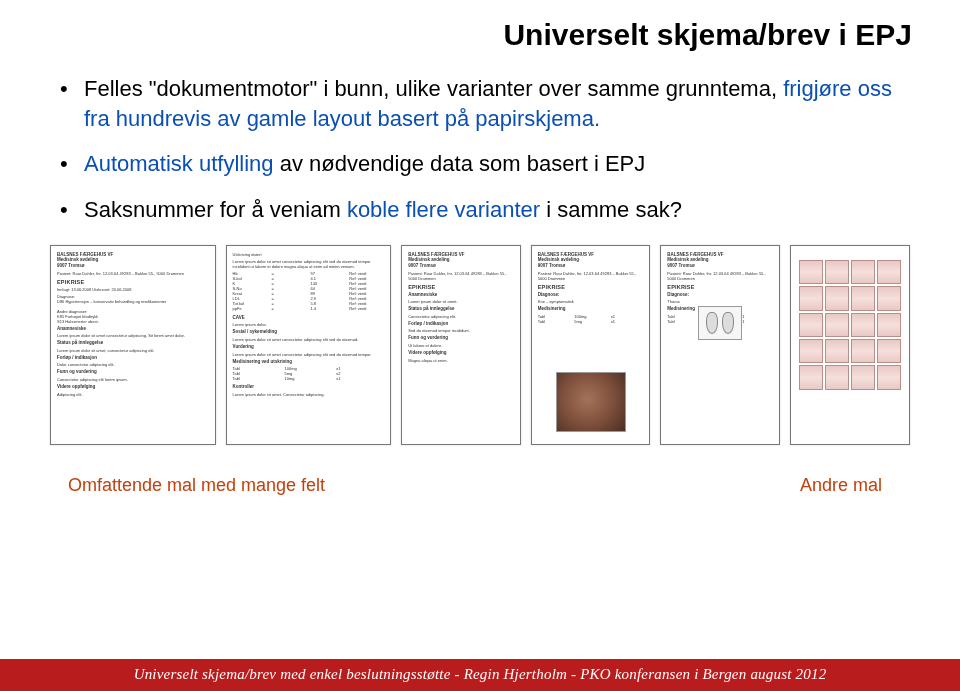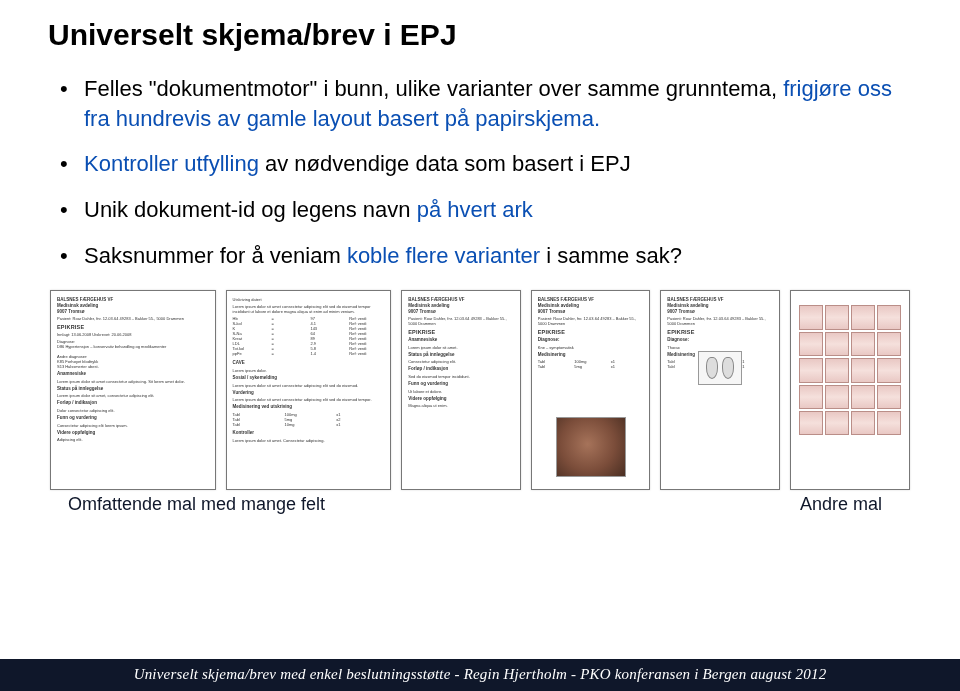--- a/index.html
+++ b/index.html
@@ -12,21 +12,21 @@
     overflow: hidden;
   }
   .slide {
     width: 100%; height: 100%;
     padding: 18px 48px 0 48px;
     position: relative;
   }
   .title {
     font-size: 30px;
     font-weight: bold;
-    text-align: left;
+    text-align: right;
     margin-bottom: 22px;
     color: #000;
   }
   .bullets {
     list-style: none;
     padding-left: 10px;
     margin-bottom: 20px;
   }
   .bullets > li {
     font-size: 22px;
@@ -92,54 +92,51 @@
     position:absolute; top:60px; left:50%; transform:translateX(-50%);
     display:flex; justify-content:center; align-items:center; gap:4px;
     background:#f6f6f6;
   }
   .thumb .lungs span {
     display:block; width:12px; height:22px;
     background:#ddd; border:1px solid #888; border-radius: 40% 40% 50% 50%;
   }
   .captions {
     display:flex; justify-content:space-between;
-    margin-top: 4px;
+    margin-top: 30px;
     font-size: 18px;
     padding: 0 30px 0 20px;
-    color:#0f172a;
+    color:#c2410c;
     gap:16px;
   }
   .footer {
     position:absolute;
     bottom:0; left:0; right:0;
-    background:#0f172a;
+    background:#b91c1c;
     color:#fff;
     font-style: italic;
     font-family: Georgia, 'Times New Roman', serif;
     font-size: 15px;
     padding: 7px 18px 8px;
     text-align:center;
     letter-spacing:.2px;
   }
 </style>
 </head>
 <body>
 
 <div class="slide">
   <h1 class="title">Universelt skjema/brev i EPJ</h1>
 
   <ul class="bullets">
     <li>
       <span>Felles "dokumentmotor" i bunn, ulike varianter over samme grunntema, </span><span class="blue">frigjøre oss fra hundrevis av gamle layout basert på papirskjema.</span><span></span>
     </li>
     <li>
-      <span></span><span class="blue">Kontroller utfylling</span><span> av nødvendige data som basert i EPJ</span>
-    </li>
-    <li>
-      <span>Unik dokument-id og legens navn </span><span class="blue">på hvert ark</span><span></span>
+      <span></span><span class="blue">Automatisk utfylling</span><span> av nødvendige data som basert i EPJ</span>
     </li>
     <li>
       <span>Saksnummer for å veniam </span><span class="blue">koble flere varianter</span><span> i samme sak?</span>
     </li>
   </ul>
 
   <div class="thumbs">
 
     <div class="thumb wide">
       <div class="hdr" style="white-space:pre-line">BALSNES FÆRGEHUS VF

